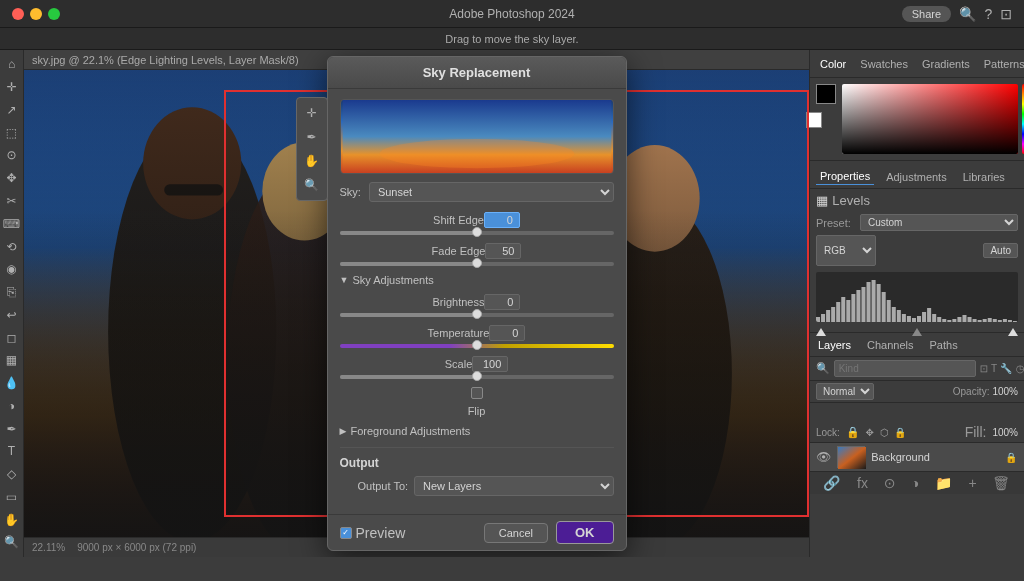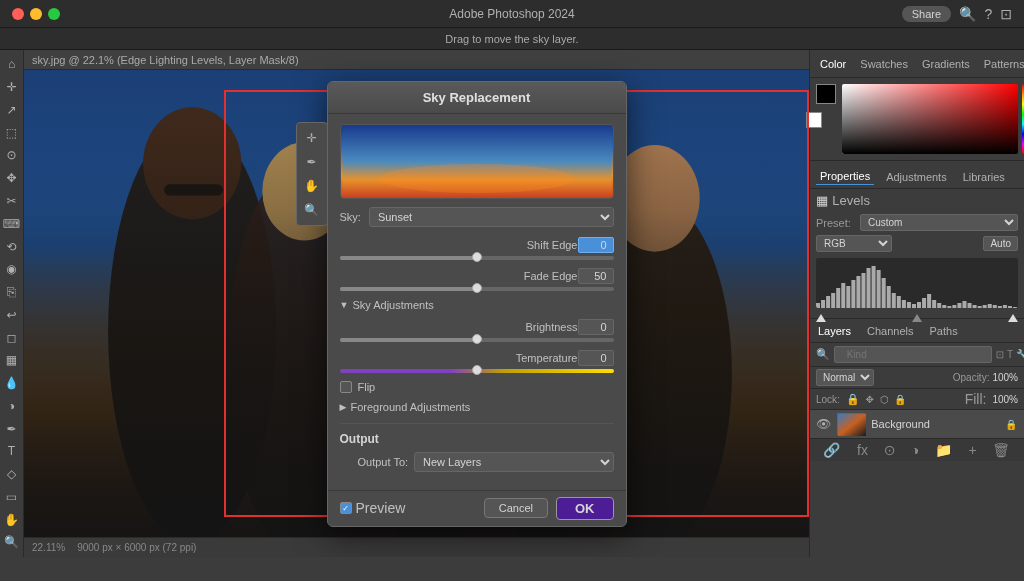--- a/index.html
+++ b/index.html
@@ -256,23 +256,23 @@
       align-items: center;
       padding: 2px 6px;
       gap: 4px;
       font-size: 11px;
     }
     .rgb-select {
       background: #555;
       border: 1px solid #666;
       color: #d4d4d4;
       font-size: 10px;
-      padding: 1px 3px;
-      border-radius: 2px;
-      width: 76px;
+      padding: 8px 3px;
+      border-radius: 2px;
+      width: 60px;
     }
     .auto-btn {
       background: #555;
       border: 1px solid #666;
       color: #d4d4d4;
       font-size: 10px;
       padding: 1px 6px;
       border-radius: 2px;
       cursor: pointer;
       margin-left: auto;
@@ -321,21 +321,21 @@
       padding: 3px 6px;
       gap: 4px;
       border-bottom: 1px solid #2a2a2a;
     }
     .layers-search-input {
       flex: 1;
       background: #555;
       border: 1px solid #666;
       color: #d4d4d4;
       font-size: 10px;
-      padding: 2px 12px;
+      padding: 2px 4px;
       border-radius: 2px;
     }
     .blend-row {
       display: flex;
       align-items: center;
       padding: 2px 6px;
       gap: 4px;
       border-bottom: 1px solid #2a2a2a;
       font-size: 10px;
     }
@@ -355,20 +355,21 @@
       gap: 3px;
     }
     .lock-row {
       display: flex;
       align-items: center;
       padding: 2px 6px;
       gap: 6px;
       border-bottom: 1px solid #2a2a2a;
       font-size: 10px;
       color: #999;
+      margin-top: 19px;
     }
     .layer-item {
       display: flex;
       align-items: center;
       padding: 3px 6px;
       gap: 6px;
       background: #4a4a4a;
       cursor: pointer;
     }
     .layer-eye {
@@ -493,21 +494,21 @@
       height: 20px;
     }
 
     
     .slider-row {
       margin-bottom: 8px;
     }
     .slider-header {
       display: flex;
       align-items: center;
-      justify-content: flex-end;
+      justify-content: center;
       margin-bottom: 3px;
     }
     .slider-name {
       font-size: 11px;
       color: #c0c0c0;
     }
     .slider-value {
       font-size: 11px;
       color: #d4d4d4;
       background: #555;
@@ -563,20 +564,21 @@
     }
 
     
     .flip-row {
       display: flex;
       align-items: center;
       gap: 6px;
       margin-bottom: 8px;
       font-size: 11px;
       color: #c0c0c0;
+      flex-direction: column;
     }
     .flip-checkbox {
       width: 12px;
       height: 12px;
       border: 1px solid #888;
       background: #555;
       border-radius: 2px;
       display: flex;
       align-items: center;
       justify-content: center;
@@ -856,20 +858,30 @@
           <div class="slider-row">
             <div class="slider-header">
               <span class="slider-name">Temperature</span>
               <span class="slider-value">0</span>
             </div>
             <div class="slider-track temperature">
               <div class="slider-thumb" style="left:50%"></div>
             </div>
           </div>
 
+          <div class="slider-row">
+            <div class="slider-header">
+              <span class="slider-name">Scale</span>
+              <span class="slider-value">100</span>
+            </div>
+            <div class="slider-track">
+              <div class="slider-fill" style="width:50%"></div>
+              <div class="slider-thumb" style="left:50%"></div>
+            </div>
+          </div>
 
           <div class="flip-row">
             <div class="flip-checkbox"></div>
             <span>Flip</span>
           </div>
 
           <div class="fg-section">
             <div class="fg-header">
               <span class="section-arrow">▶</span>
               <span>Foreground Adjustments</span>

